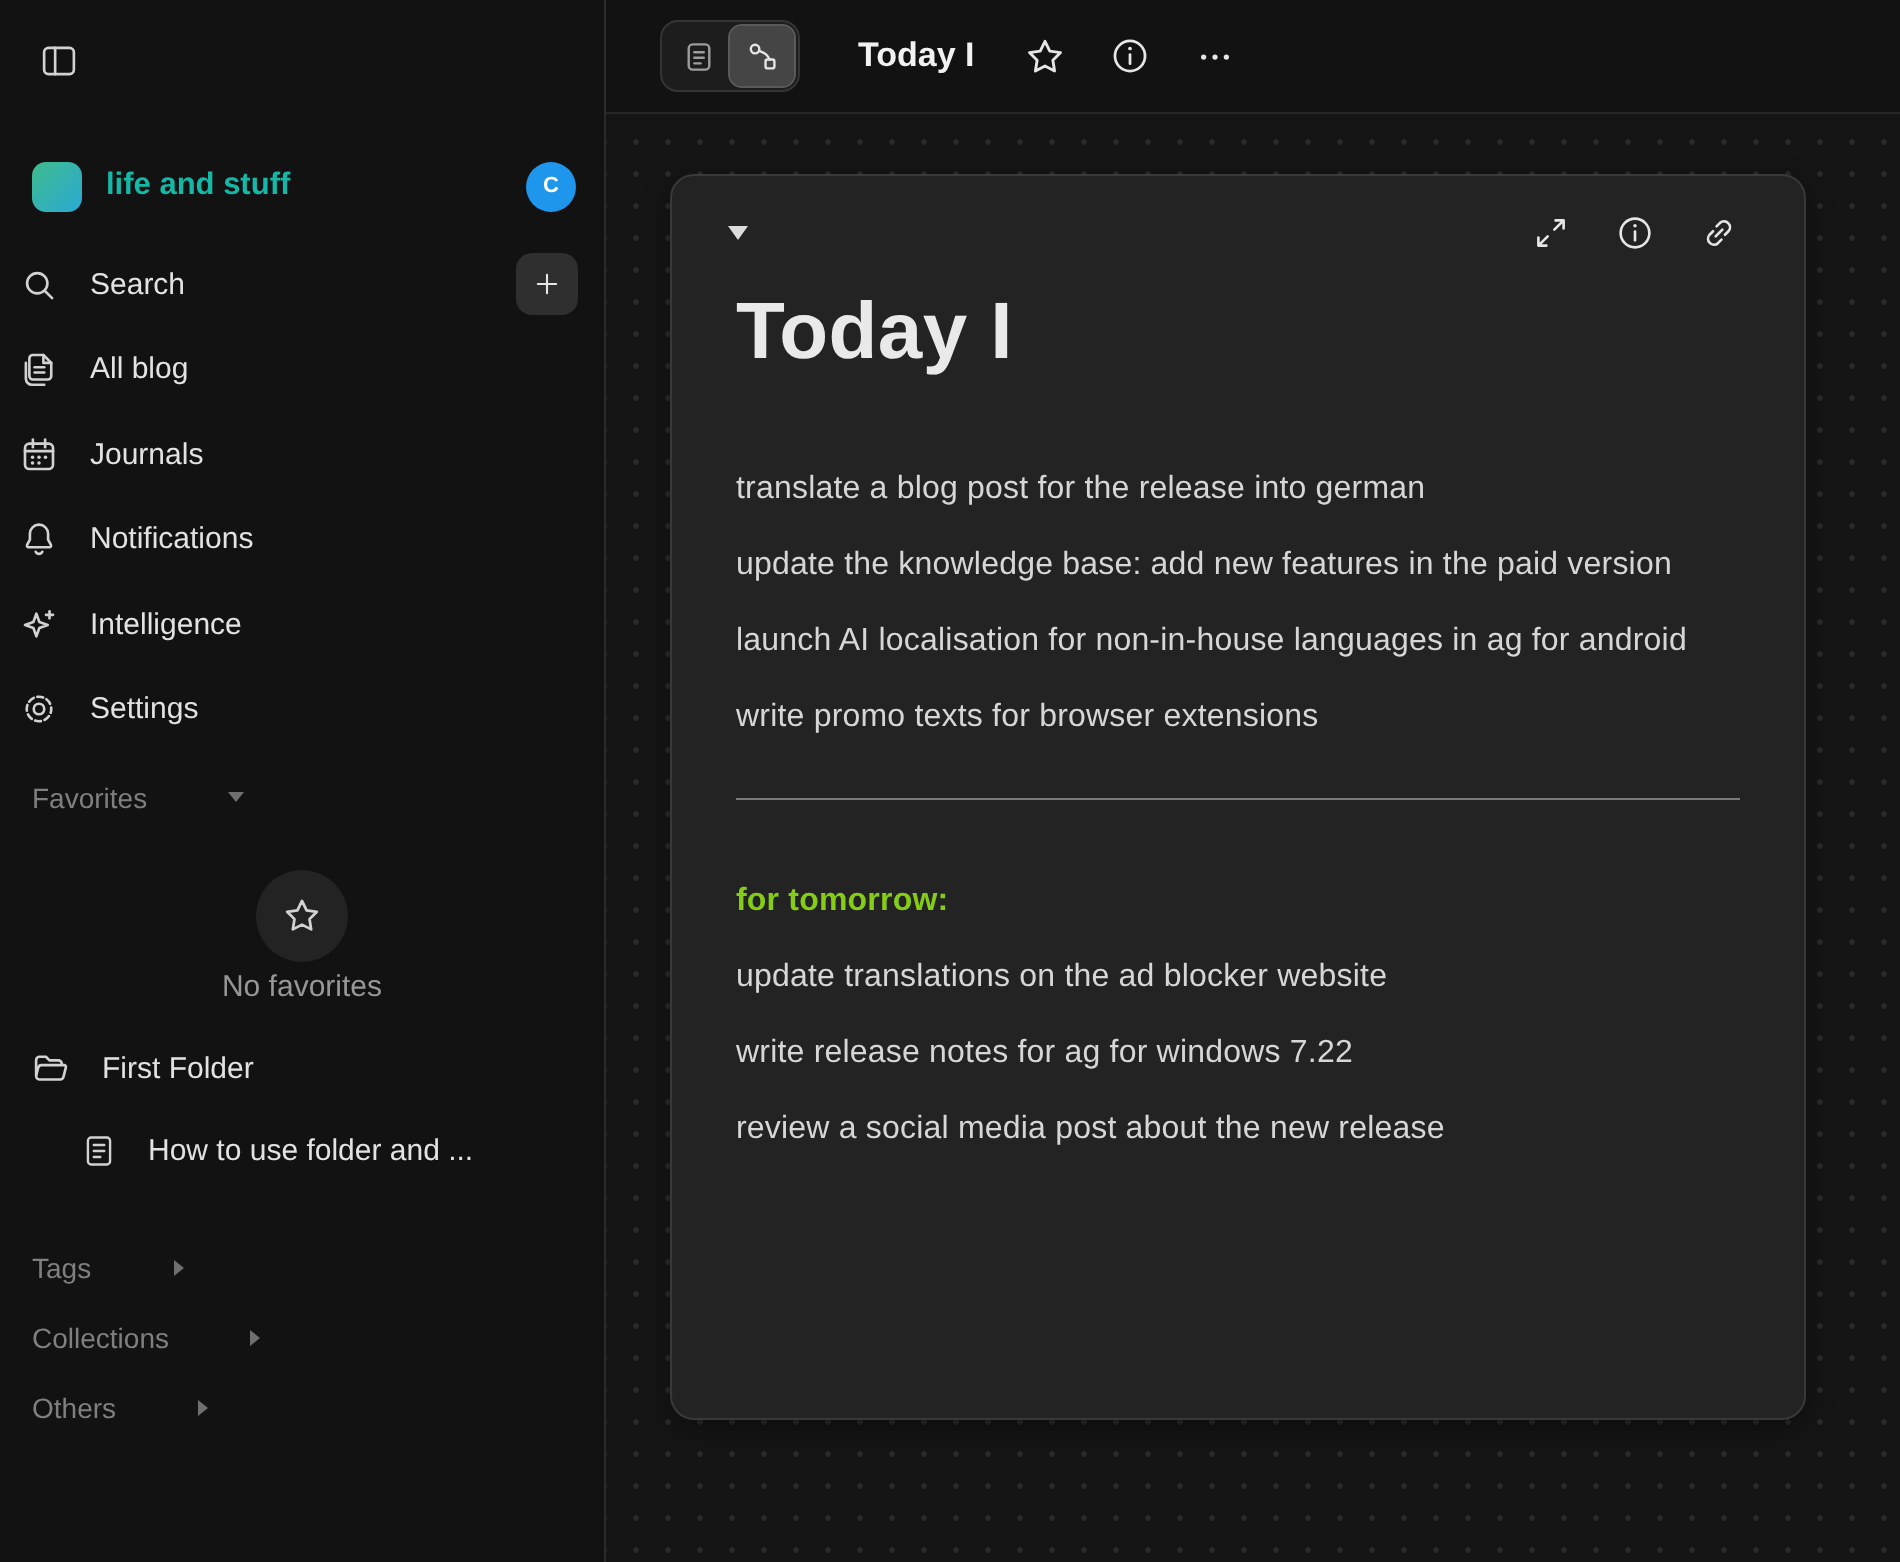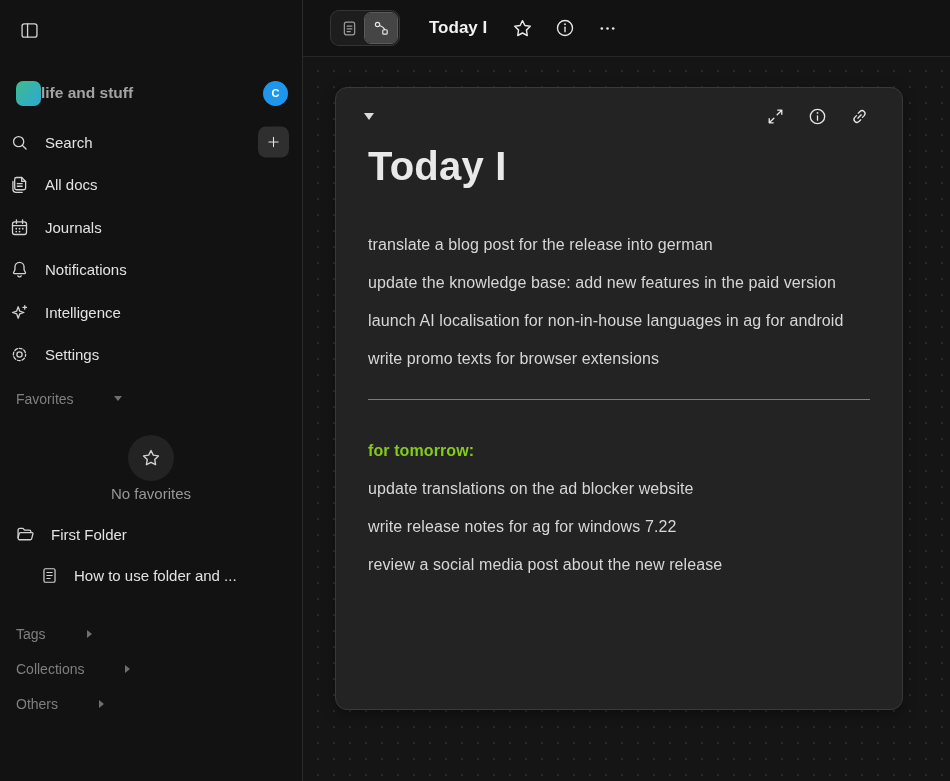--- a/index.html
+++ b/index.html
@@ -27,21 +27,21 @@
   .workspace-row {
     display: flex; align-items: center;
     margin: 36px 14px 0 16px; height: 28px;
   }
   .workspace-icon {
     width: 25px; height: 25px; border-radius: 7px;
     background: linear-gradient(135deg, #3fbb8d 0%, #2aa9d4 100%);
     flex: none;
   }
   .workspace-name {
-    margin-left: 0; font-size: 15.5px; font-weight: 700; color: #a3a3a3;
+    margin-left: 12px; font-size: 15.5px; font-weight: 700; color: #14b8a6;
     flex: 1; white-space: nowrap; overflow: hidden;
   }
   .avatar {
     width: 25px; height: 25px; border-radius: 50%;
     background: #1d96ec; color: #fff;
     font-size: 11px; font-weight: 700;
     display: flex; align-items: center; justify-content: center;
     flex: none;
   }
   .nav { margin-top: 14px; }
@@ -219,21 +219,21 @@
       <div class="nav-item">
         <span class="ni-icon">
           <svg class="ic" width="21" height="21" viewBox="0 0 24 24">
             <path d="M8.5 4 h6 l4.5 4.5 V16 a2 2 0 0 1 -2 2 h-8.5 a2 2 0 0 1 -2 -2 V6 a2 2 0 0 1 2 -2 Z"></path>
             <path d="M14.5 4 v4.5 h4.5"></path>
             <line x1="9.5" y1="11" x2="15" y2="11"></line>
             <line x1="9.5" y1="14" x2="15" y2="14"></line>
             <path d="M4.5 8.5 v9 a3.5 3.5 0 0 0 3.5 3.5 h7"></path>
           </svg>
         </span>
-        <span class="ni-label">All docs</span>
+        <span class="ni-label">All blog</span>
       </div>
 
       <div class="nav-item">
         <span class="ni-icon">
           <svg class="ic" width="21" height="21" viewBox="0 0 24 24">
             <rect x="4" y="5.5" width="16" height="14.5" rx="2.5"></rect>
             <line x1="8.5" y1="3.2" x2="8.5" y2="7.5"></line>
             <line x1="15.5" y1="3.2" x2="15.5" y2="7.5"></line>
             <line x1="4" y1="9.8" x2="20" y2="9.8"></line>
             <circle class="ic-fill" cx="8.3" cy="13.3" r="1"></circle>

